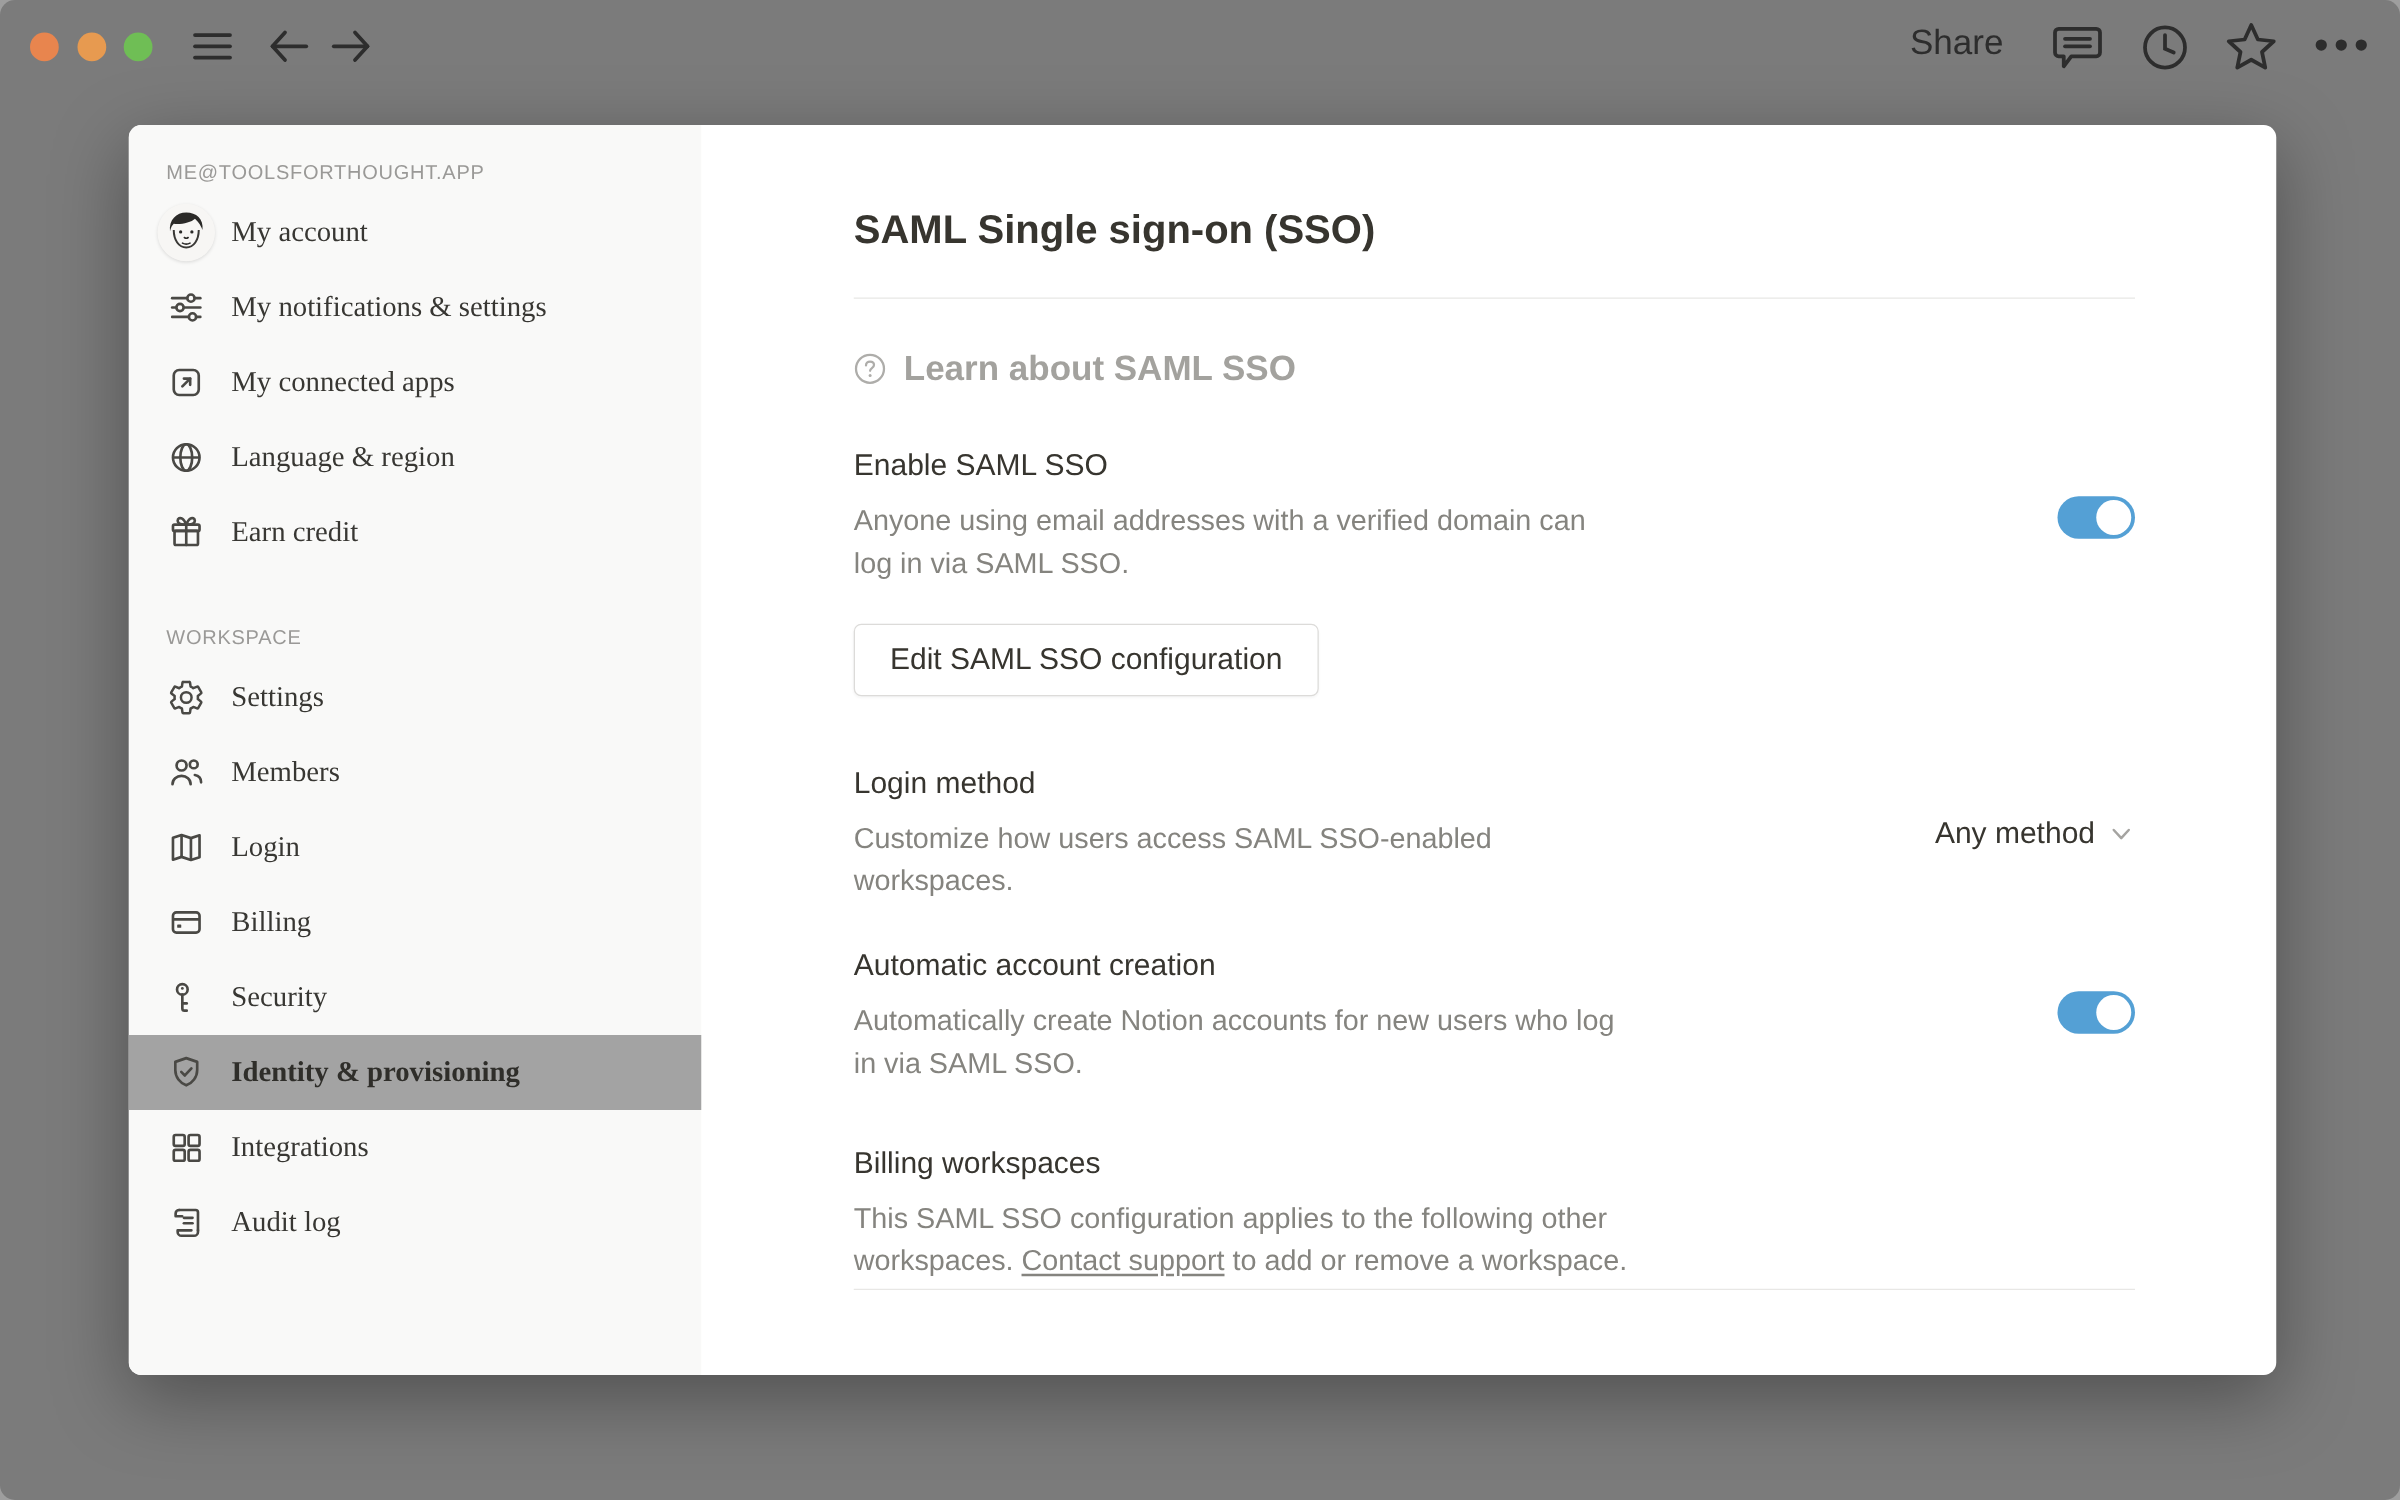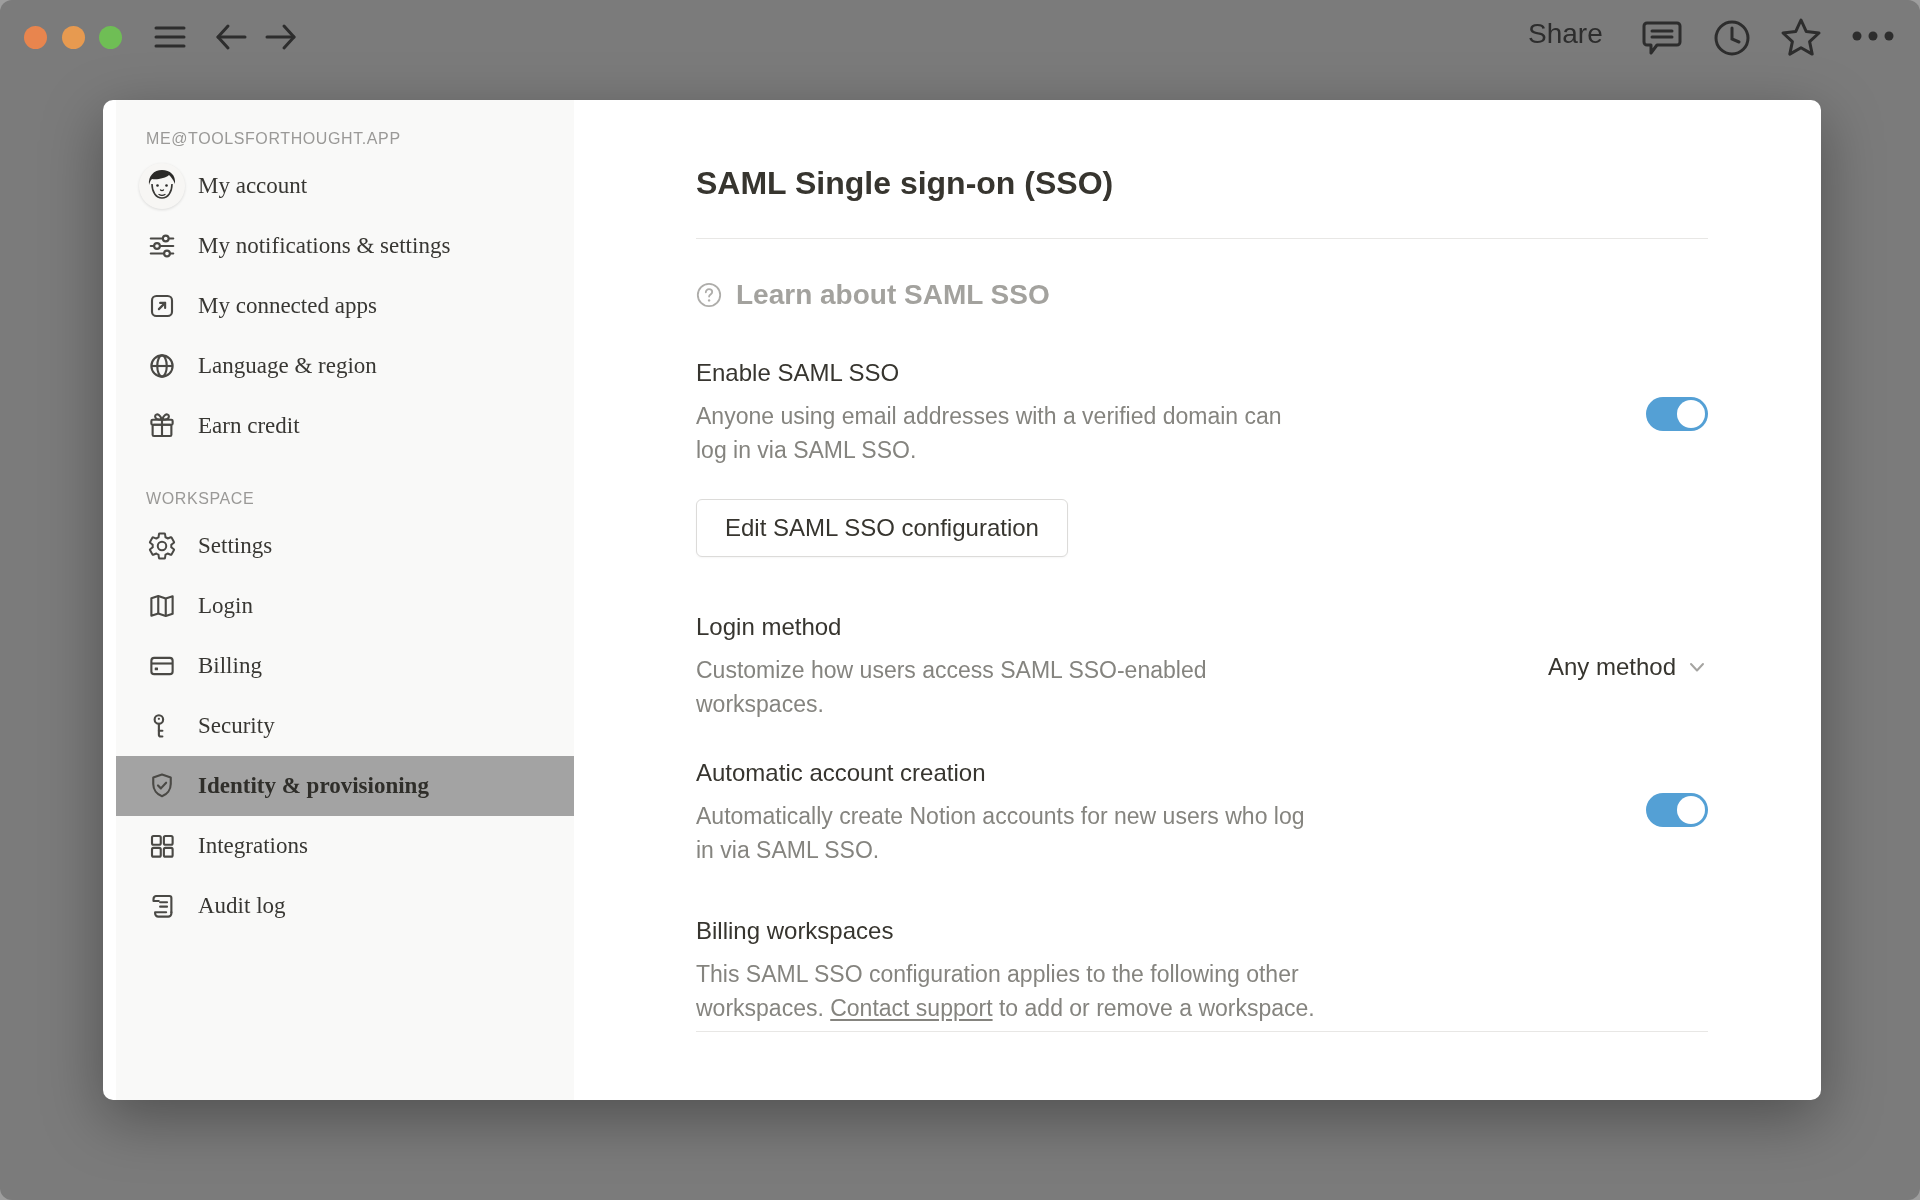--- a/index.html
+++ b/index.html
@@ -14,27 +14,27 @@
   .light.red    { left:24px;  background:#e8854e; }
   .light.yellow { left:62px;  background:#e79a50; }
   .light.green  { left:99px;  background:#6fbe55; }
   .tb-icon { position:absolute; color:#2d2d2d; }
   .tb-icon svg { display:block; }
   .share-label { position:absolute; left:1528px; top:18px; font-size:28px; color:#2d2d2d; }
 
   
   .modal { position:absolute; left:103px; top:100px; width:1718px; height:1000px;
            background:#ffffff; border-radius:10px; overflow:hidden; display:flex;
-           box-shadow:0 18px 60px rgba(0,0,0,.35);padding-left:13px; }
+           box-shadow:0 18px 60px rgba(0,0,0,.35); }
 
   
   .sidebar { width:458px; flex:0 0 458px; background:#f9f9f8; padding-top:30px; }
   .sb-header { margin:0 0 8px 30px; font-size:16px; font-weight:500; letter-spacing:.6px;
                color:#9a9997; text-transform:uppercase; }
-  .sb-header.workspace { margin-top:34px; }
+  .sb-header.workspace { margin-top:46px; }
   .sb-item { height:60px; display:flex; align-items:center; padding-left:30px; cursor:pointer;font-family:Liberation Serif, serif; }
   .sb-item .sb-ic { width:32px; height:32px; flex:0 0 32px; margin-right:20px;
                     display:flex; align-items:center; justify-content:center; color:#4a4945; }
   .sb-item .sb-label { font-size:23px; font-weight:500; color:#383733; white-space:nowrap; }
   .sb-item.selected { background:#a3a3a3; }
   .sb-item.selected .sb-label { font-weight:700; color:#2f2e2a; }
   .avatar-wrap { width:46px; height:46px; flex:0 0 46px; margin-left:-7px; margin-right:13px;
                  border-radius:50%; overflow:hidden; background:#f4f3f1; box-shadow:0 1px 3px rgba(0,0,0,.12); }
 
   
@@ -217,20 +217,31 @@
       <div class="sb-item">
         <span class="sb-ic">
           <svg width="30" height="30" viewBox="0 0 24 24" fill="none" stroke="currentColor" stroke-width="1.6" stroke-linejoin="round">
               <circle cx="12" cy="12" r="3.4"></circle>
               <path d="M19.4 13c.04-.33.06-.66.06-1s-.02-.67-.06-1l2.1-1.65a.5.5 0 0 0 .12-.64l-2-3.46a.5.5 0 0 0-.61-.22l-2.49 1a7.03 7.03 0 0 0-1.73-1l-.38-2.65A.5.5 0 0 0 13.9 2h-3.8a.5.5 0 0 0-.5.42l-.38 2.65c-.63.26-1.21.6-1.73 1l-2.49-1a.5.5 0 0 0-.61.22l-2 3.46a.5.5 0 0 0 .12.64L4.6 11c-.04.33-.06.66-.06 1s.02.67.06 1l-2.1 1.65a.5.5 0 0 0-.12.64l2 3.46c.14.24.43.34.68.24l2.42-.97c.52.4 1.1.74 1.73 1l.38 2.65c.04.24.25.42.5.42h3.8c.25 0 .46-.18.5-.42l.38-2.65a7.03 7.03 0 0 0 1.73-1l2.42.97c.25.1.54 0 .68-.24l2-3.46a.5.5 0 0 0-.12-.64L19.4 13z"></path>
             </svg>
         </span>
         <span class="sb-label">Settings</span>
       </div>
 
+      <div class="sb-item">
+        <span class="sb-ic">
+          <svg width="30" height="30" viewBox="0 0 24 24" fill="none" stroke="currentColor" stroke-width="1.7" stroke-linecap="round">
+              <circle cx="9" cy="7.5" r="3.2"></circle>
+              <path d="M3.2 19.5c0-3.2 2.6-5.3 5.8-5.3s5.8 2.1 5.8 5.3"></path>
+              <circle cx="16.8" cy="6.8" r="2.5"></circle>
+              <path d="M17.5 13.6c2.5.4 4 2.2 4 4.7"></path>
+            </svg>
+        </span>
+        <span class="sb-label">Members</span>
+      </div>
 
       <div class="sb-item">
         <span class="sb-ic">
           <svg width="30" height="30" viewBox="0 0 24 24" fill="none" stroke="currentColor" stroke-width="1.7" stroke-linejoin="round">
               <path d="M9 4 3.5 5.8v14L9 18l6 2 5.5-1.8v-14L15 6 9 4z"></path>
               <line x1="9" y1="4" x2="9" y2="18"></line>
               <line x1="15" y1="6" x2="15" y2="20"></line>
             </svg>
         </span>
         <span class="sb-label">Login</span>

